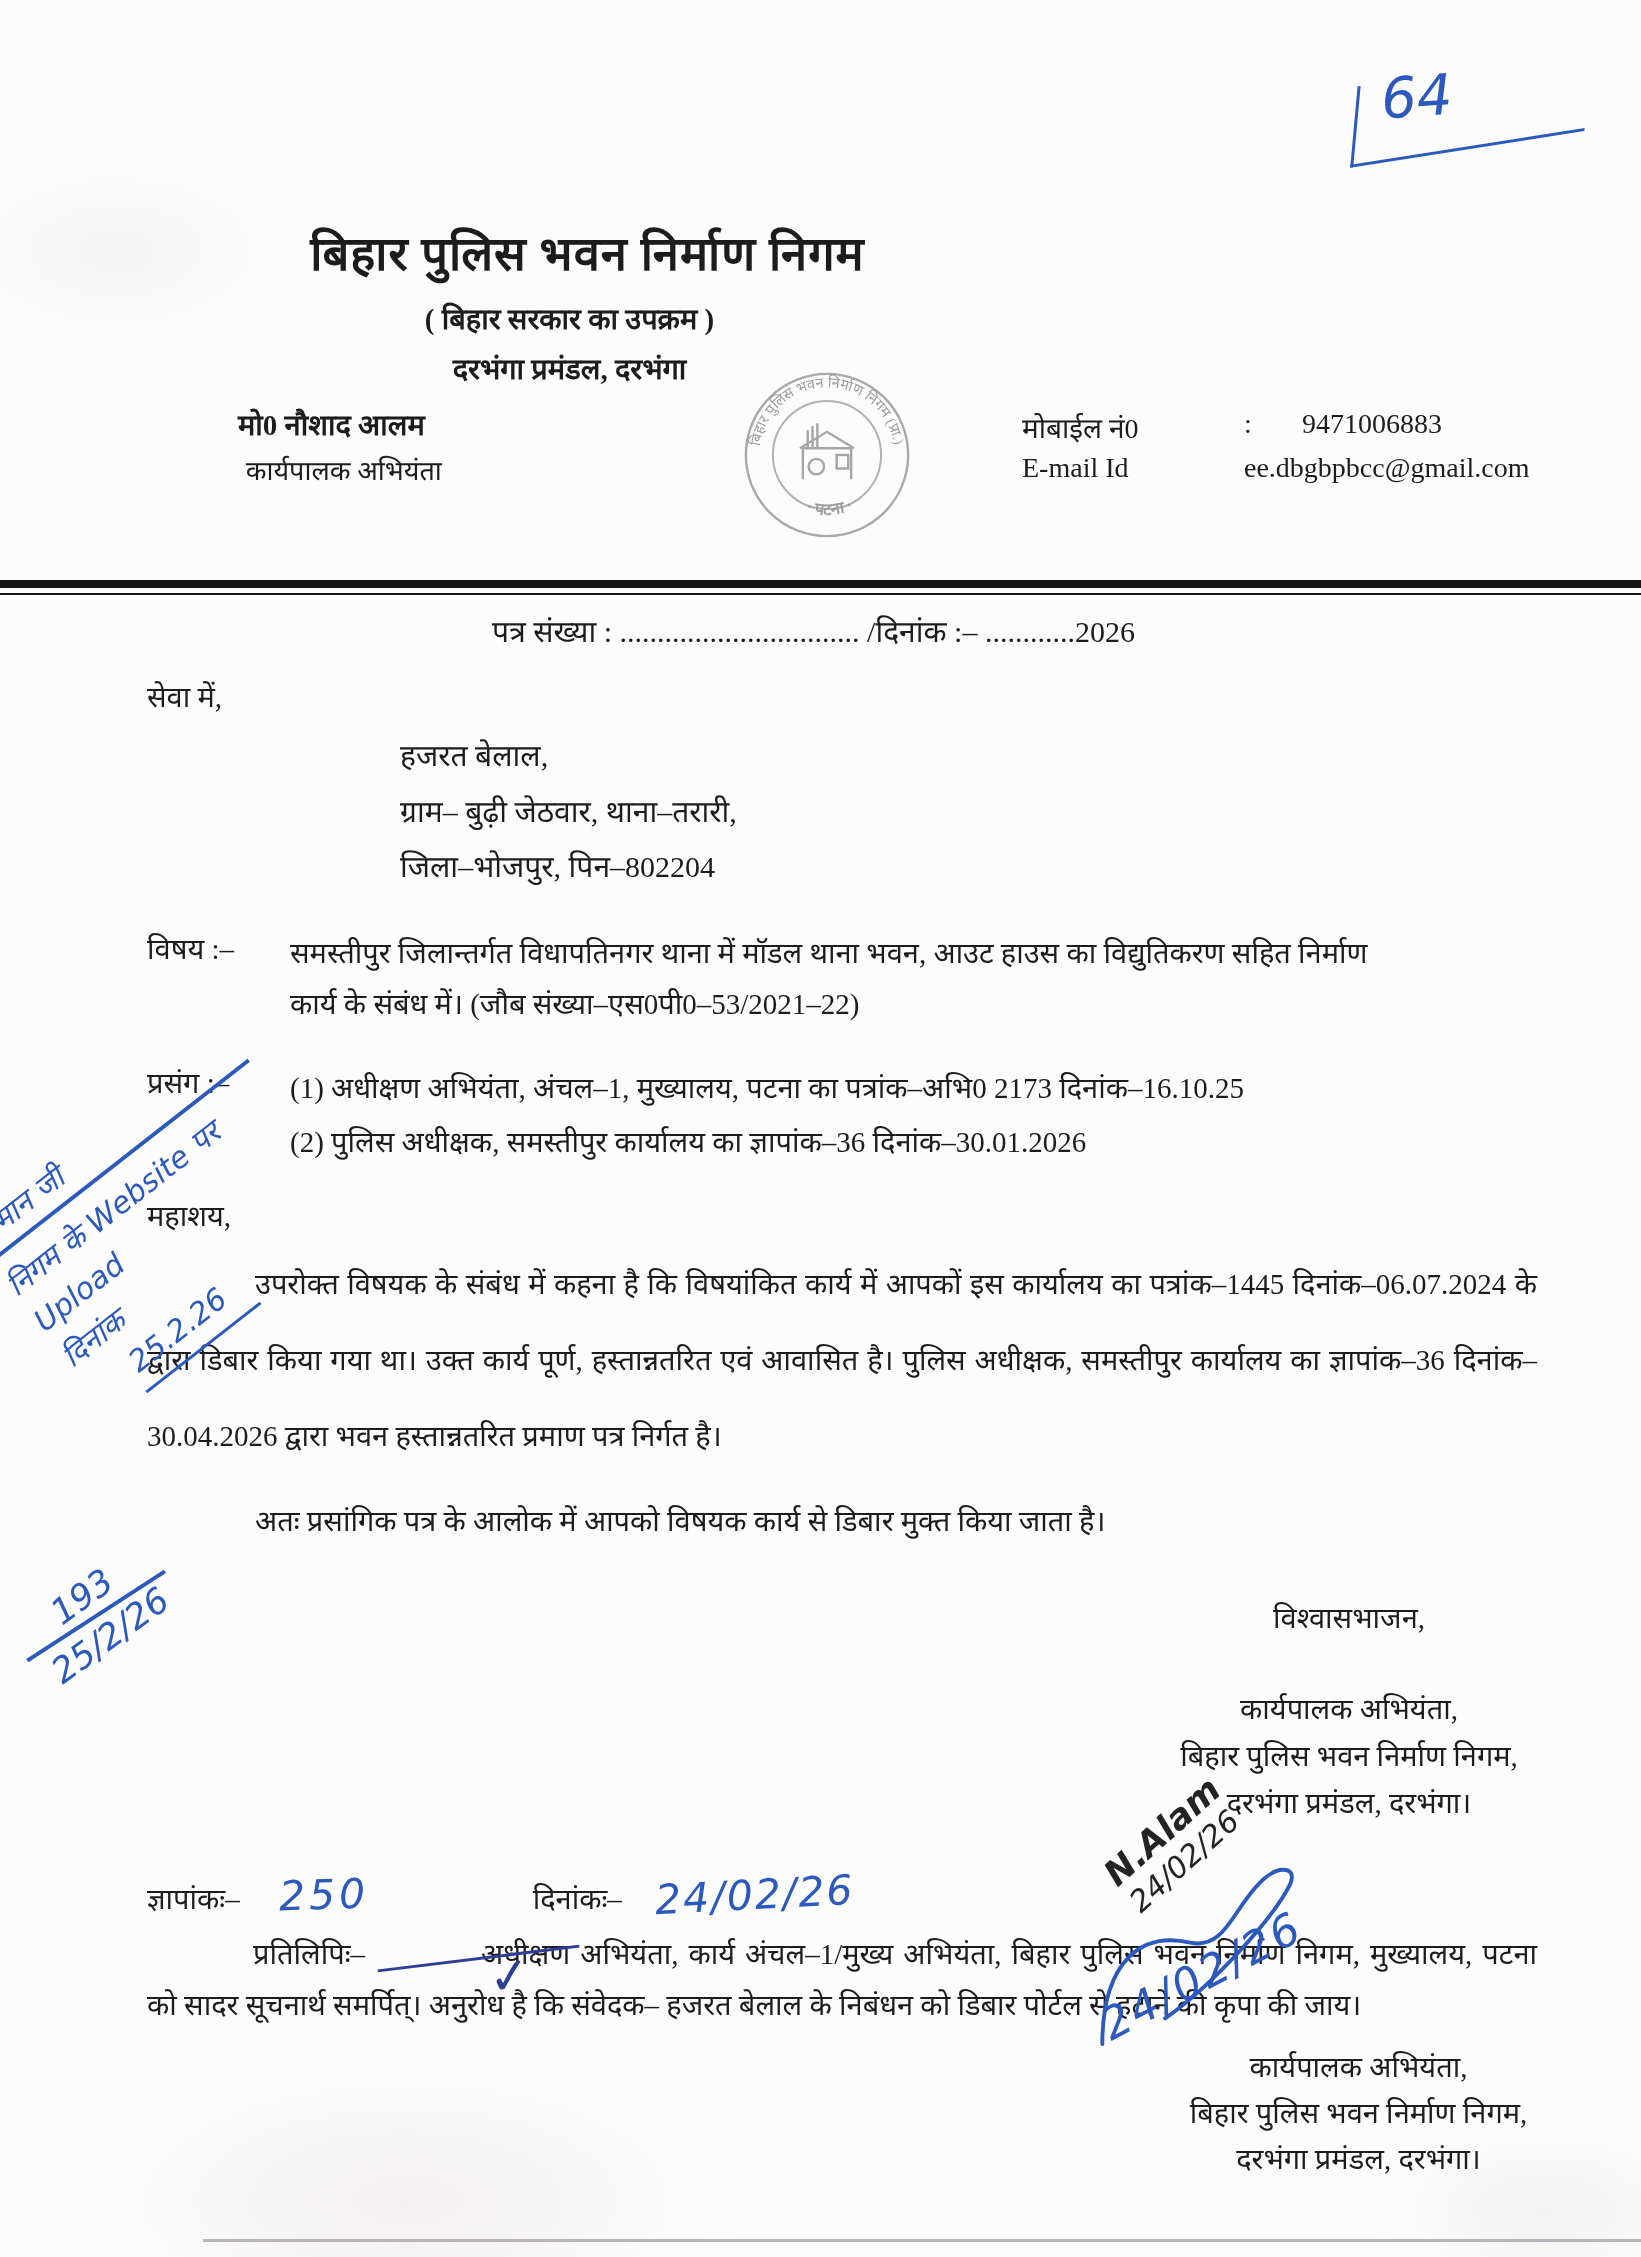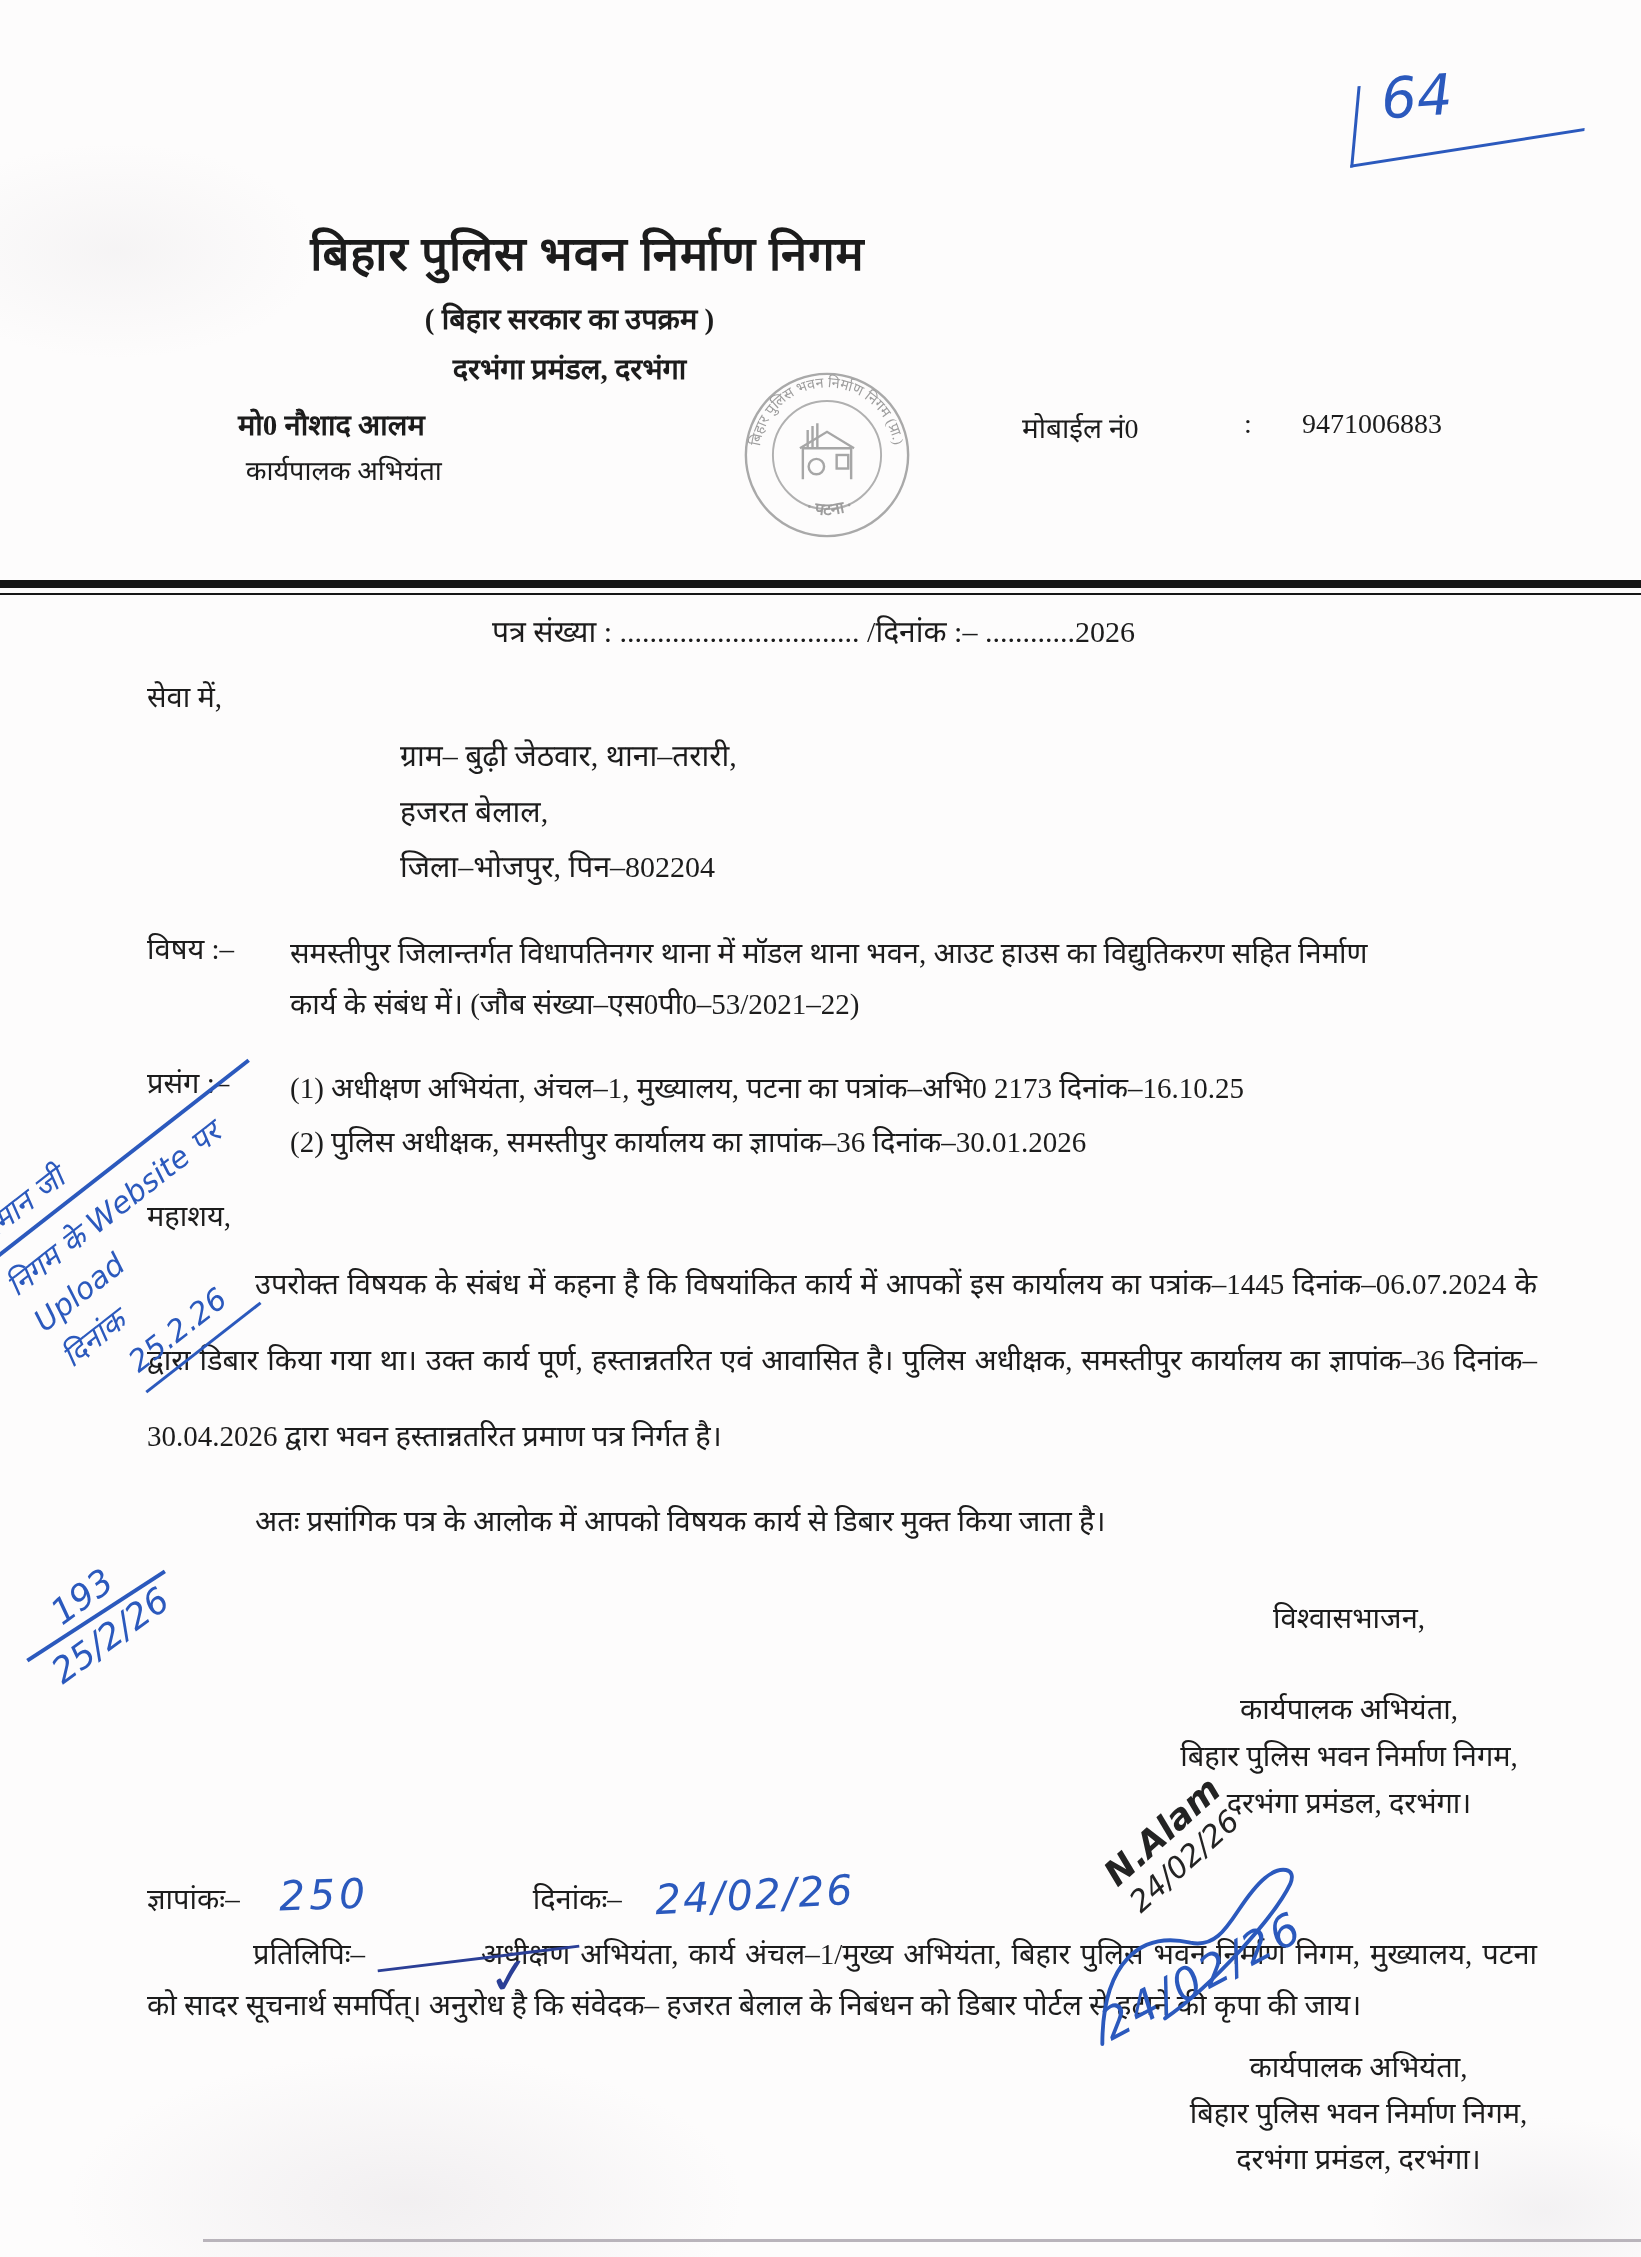--- a/index.html
+++ b/index.html
@@ -134,42 +134,46 @@
         </g>
       </svg>
     </div>
 
     <div class="contact">
       <div class="row">
         <span class="lbl">मोबाईल नं0</span>
         <span class="sep">:</span>
         <span>9471006883</span>
       </div>
+      <div class="row" style="margin-top:5.8px;">
+        <span class="lbl">E-mail Id</span>
+        <span>ee.dbgbpbcc@gmail.com</span>
+      </div>
     </div>
   </div>
 
   <div class="rule"></div>
 
   <div class="meta-line">
     <div class="meta-left">
       <span>पत्र संख्या :</span>
       <span>................................ /</span>
     </div>
     <div class="meta-right">
       <span>दिनांक :–</span>
       <span>............2026</span>
     </div>
   </div>
 
   <div class="content">
 
     <div class="seva">सेवा में,</div>
     <div class="recipient">
+      <div>हजरत बेलाल,</div>
       <div>ग्राम– बुढ़ी जेठवार, थाना–तरारी,</div>
-      <div>हजरत बेलाल,</div>
       <div>जिला–भोजपुर, पिन–802204</div>
     </div>
 
     <div class="subject-row">
       <div class="lbl">विषय :–</div>
       <div class="subject-text">समस्तीपुर जिलान्तर्गत विधापतिनगर थाना में मॉडल थाना भवन, आउट हाउस का विद्युतिकरण सहित निर्माण कार्य के संबंध में। (जौब संख्या–एस0पी0–53/2021–22)</div>
     </div>
 
     <div class="ref-row">
       <div class="lbl">प्रसंग :–</div>

